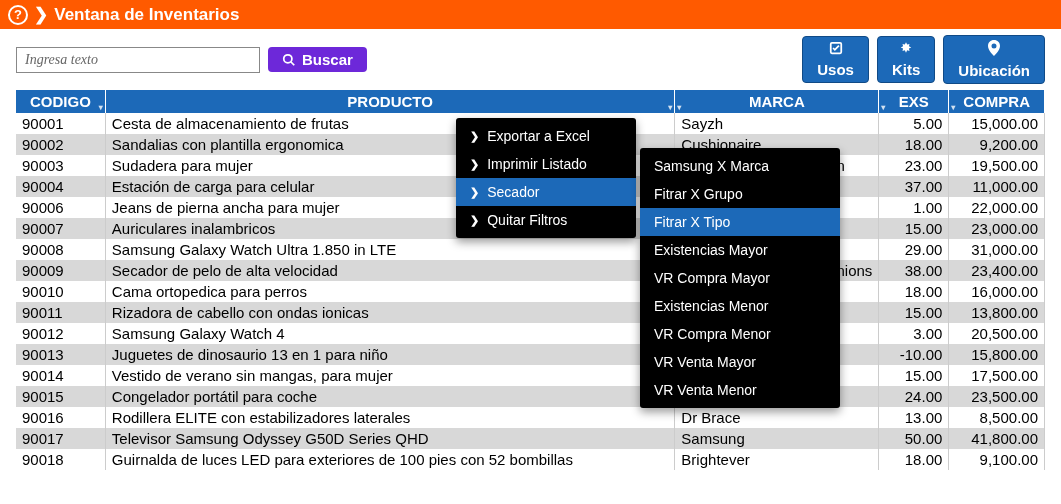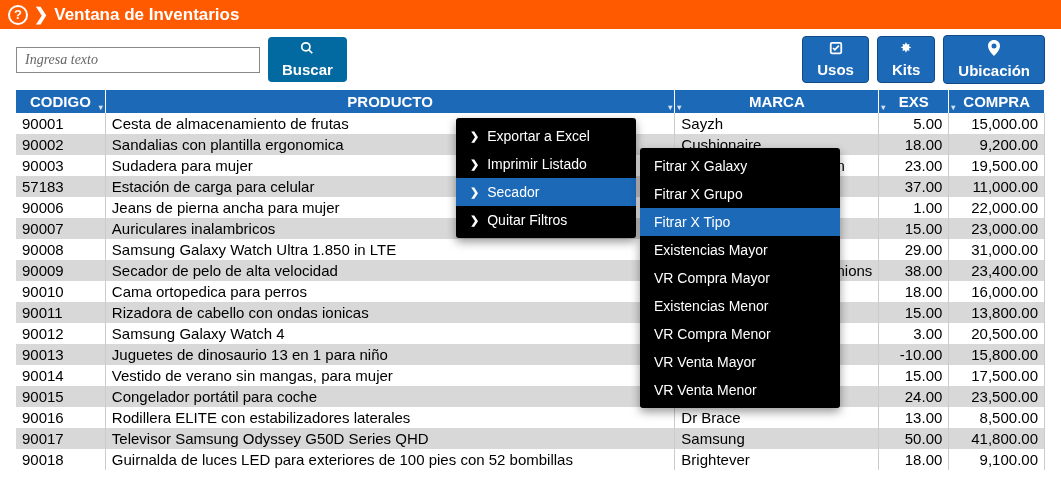--- a/index.html
+++ b/index.html
@@ -51,21 +51,21 @@
     align-items: center;
     gap: 6px;
     padding: 4px 14px;
     border-radius: 4px;
     border: none;
     font-size: 15px;
     font-weight: bold;
     cursor: pointer;
     font-family: inherit;
   }
-  .btn-black { background: #0369a1; color: #fff; flex-direction: column; }
+  .btn-black { background: #6d28d9; color: #fff; }
   .btn-blue  { background: #1c69b8; color: #fff; border: 1px solid #104a86; flex-direction: column; }
   .spacer { flex: 1; }
   .table {
     width: 100%;
     border-collapse: collapse;
     margin: 0 16px;
     width: calc(100% - 32px);
   }
   .table th {
     background: #1c69b8;
@@ -188,21 +188,21 @@
         <td class="col-compra">9,200.00</td>
       </tr>
       <tr>
         <td class="col-code">90003</td>
         <td class="col-product">Sudadera para mujer</td>
         <td class="col-brand" style="text-align:left"><span style="visibility:hidden">XXXXXXXXXXXXX</span>ueen</td>
         <td class="col-exs">23.00</td>
         <td class="col-compra">19,500.00</td>
       </tr>
       <tr>
-        <td class="col-code">57183</td>
+        <td class="col-code">90004</td>
         <td class="col-product">Estación de carga para celular</td>
         <td class="col-brand" style="text-align:left"><span style="visibility:hidden">XXXXXXXXXXXXX</span></td>
         <td class="col-exs">37.00</td>
         <td class="col-compra">11,000.00</td>
       </tr>
       <tr>
         <td class="col-code">90006</td>
         <td class="col-product">Jeans de pierna ancha para mujer</td>
         <td class="col-brand" style="text-align:left"><span style="visibility:hidden">XXXXXXXXXXXXX</span></td>
         <td class="col-exs">1.00</td>
@@ -308,21 +308,21 @@
       <span class="chev">❯</span>
       <span>Secador</span>
     </div>
     <div class="ctx-item">
       <span class="chev">❯</span>
       <span>Quitar Filtros</span>
     </div>
   </div>
 <div id="ctx-sub" class="ctx">
     <div class="ctx-item">
-      <span>Fitrar X Galaxy</span>
+      <span>Samsung X Marca</span>
     </div>
     <div class="ctx-item">
       <span>Fitrar X Grupo</span>
     </div>
     <div class="ctx-item active">
       <span>Fitrar X Tipo</span>
     </div>
     <div class="ctx-item">
       <span>Existencias Mayor</span>
     </div>

